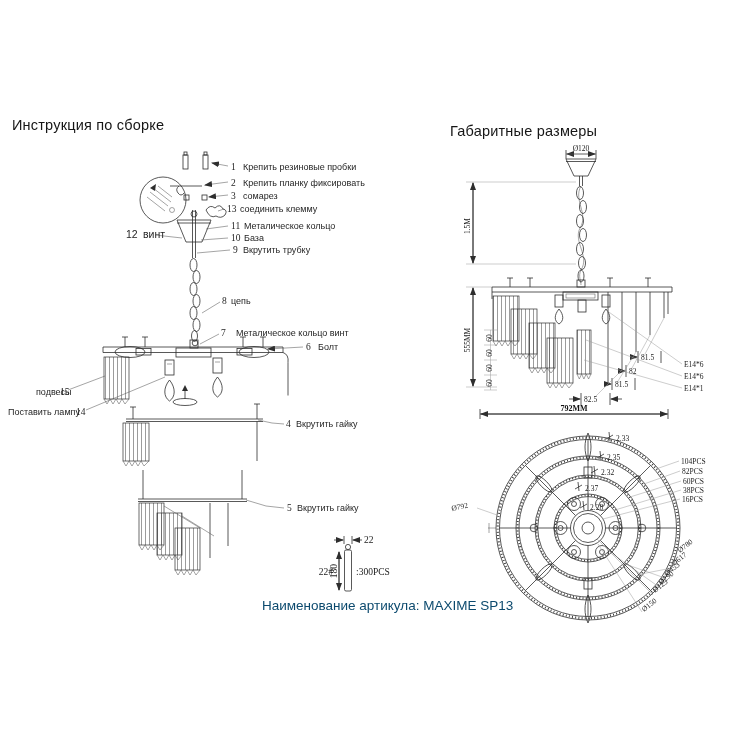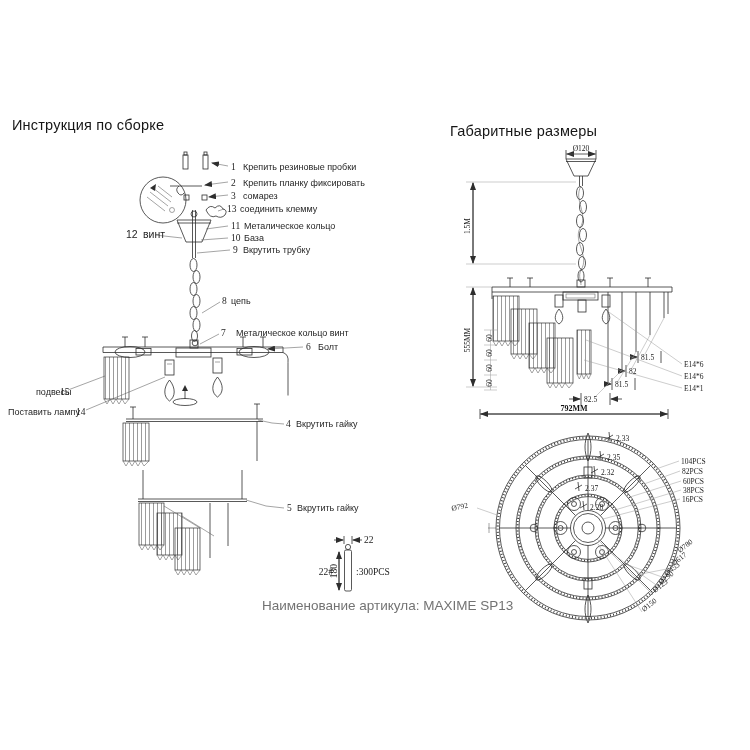--- a/index.html
+++ b/index.html
@@ -1,19 +1,19 @@
 <!DOCTYPE html>
 <html><head>
 <meta charset="utf-8">
 <style>
   html,body{margin:0;padding:0;background:#fff;}
   #stage{position:relative;width:750px;height:750px;background:#ffffff;overflow:hidden;
          font-family:"Liberation Sans",sans-serif;}
   .title{position:absolute;font-size:14.5px;color:#161616;letter-spacing:.2px;}
-  #footer{position:absolute;left:262px;top:598px;font-size:13.5px;color:#737373;}
+  #footer{position:absolute;left:262px;top:598px;font-size:13.5px;color:#0c4a6e;}
   svg{position:absolute;left:0;top:0;}
   svg text{user-select:none;}
   .lbl{font-family:"Liberation Sans",sans-serif;font-size:9px;fill:#1f1f1f;}
   .num{font-family:"Liberation Serif",serif;font-size:9.5px;fill:#1f1f1f;}
   .big{font-family:"Liberation Sans",sans-serif;font-size:10.5px;fill:#1f1f1f;}
   .dim{font-family:"Liberation Serif",serif;font-size:7.5px;fill:#222;}
   .dm9{font-family:"Liberation Serif",serif;font-size:9.5px;fill:#222;}
   .dimb{font-family:"Liberation Serif",serif;font-size:8px;font-weight:bold;fill:#111;}
   .ln{stroke:#2e2e2e;stroke-width:0.8;fill:none;}
   .lt{stroke:#5a5a5a;stroke-width:0.55;fill:none;}

